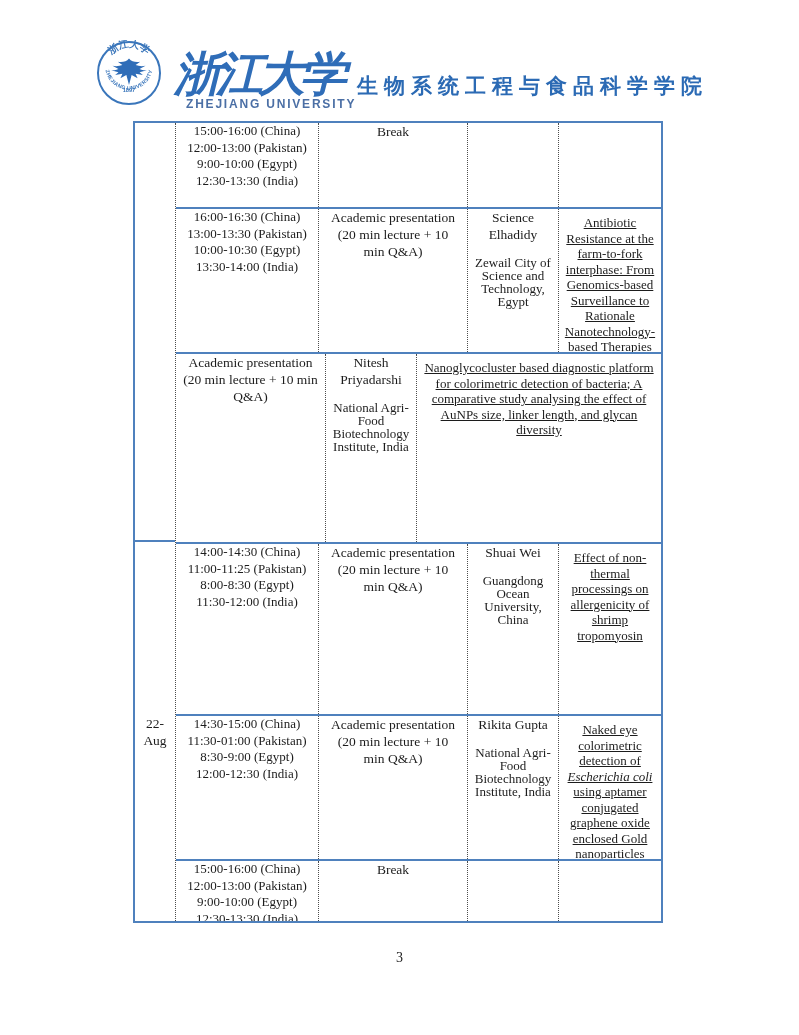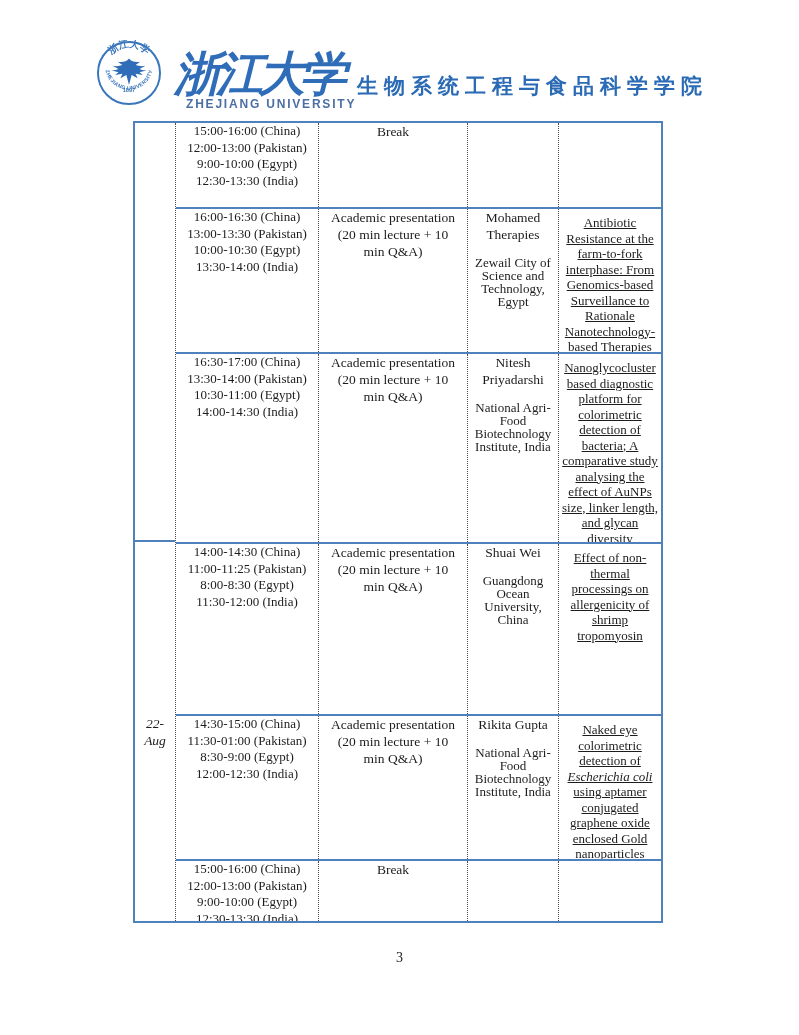--- a/index.html
+++ b/index.html
@@ -42,21 +42,21 @@
     font-family:"Liberation Sans","DejaVu Sans",sans-serif;
     font-size:13px;font-weight:bold;letter-spacing:0px;
     color:var(--brand-blue);white-space:nowrap;
   }
   
   .schedule{
     position:absolute;left:133px;top:121px;width:530px;height:802px;
     border:2px solid var(--border-blue);
     display:flex;
   }
-  .date-col{width:41px;border-right:1px dotted var(--dotted-gray);display:flex;flex-direction:column;font-style:italic;}
+  .date-col{width:41px;border-right:1px dotted var(--dotted-gray);display:flex;flex-direction:column;}
   .date-cell-top{height:419px;border-bottom:2px solid var(--border-blue);}
   .date-cell-bottom{flex:1;display:flex;align-items:center;justify-content:center;text-align:center;}
   .date-label{font-size:13.5px;line-height:17px;}
   .rows-col{flex:1;display:flex;flex-direction:column;}
   .t-row{display:flex;overflow:hidden;}
   .t-row + .t-row{border-top:2px solid var(--border-blue);}
   .r0{height:84px;} .r1{height:145px;} .r2{height:190px;}
   .r3{height:172px;} .r4{height:145px;} .r5{flex:1;}
   .cell{
     display:flex;flex-direction:column;align-items:center;
@@ -134,35 +134,29 @@
       <div class="cell c-times">
         <div>16:00-16:30 (China)</div>
         <div>13:00-13:30 (Pakistan)</div>
         <div>10:00-10:30 (Egypt)</div>
         <div>13:30-14:00 (India)</div>
       </div>
       <div class="cell c-activity">
         <div>Academic presentation (20 min lecture + 10 min Q&amp;A)</div>
       </div>
       <div class="cell c-presenter">
-        <div class="p-name">Mohamed Therapies</div>
+        <div class="p-name">Science Elhadidy</div>
         <div class="p-aff">Zewail City of Science and Technology, Egypt</div>
       </div>
       <div class="cell c-title">
         <div><span>Antibiotic Resistance at the farm-to-fork interphase: From Genomics-based Surveillance to Rationale Nanotechnology-based Therapies</span></div>
       </div>
     </div>
 
     <div class="t-row r2">
-      <div class="cell c-times">
-        <div>16:30-17:00 (China)</div>
-        <div>13:30-14:00 (Pakistan)</div>
-        <div>10:30-11:00 (Egypt)</div>
-        <div>14:00-14:30 (India)</div>
-      </div>
       <div class="cell c-activity">
         <div>Academic presentation (20 min lecture + 10 min Q&amp;A)</div>
       </div>
       <div class="cell c-presenter">
         <div class="p-name">Nitesh Priyadarshi</div>
         <div class="p-aff">National Agri-Food Biotechnology Institute, India</div>
       </div>
       <div class="cell c-title">
         <div><span>Nanoglycocluster based diagnostic platform for colorimetric detection of bacteria; A comparative study analysing the effect of AuNPs size, linker length, and glycan diversity</span></div>
       </div>

